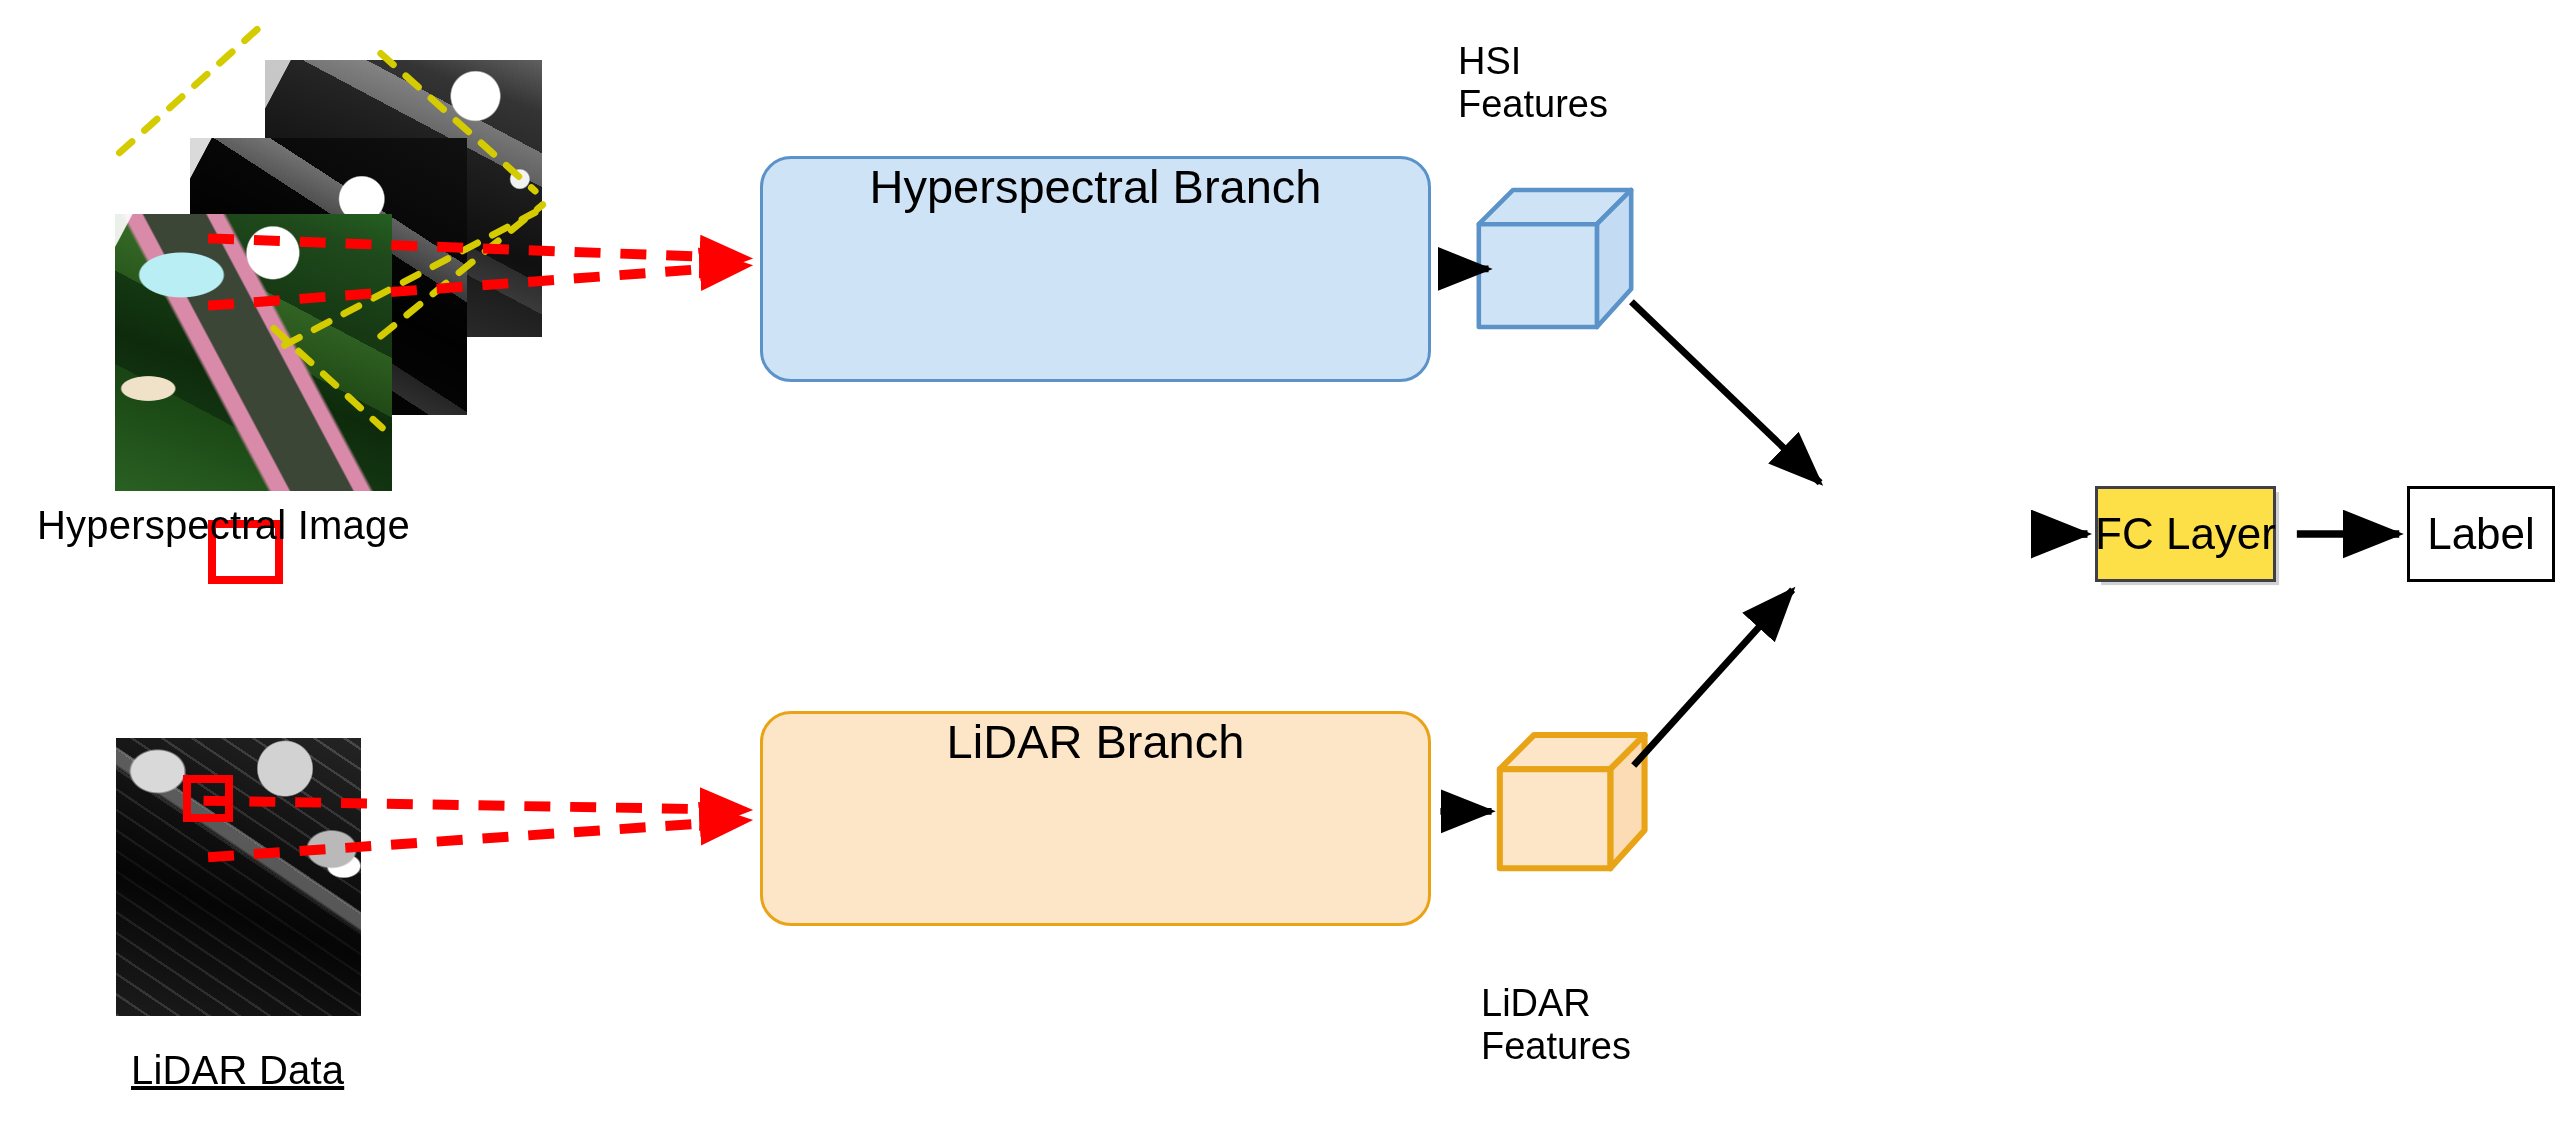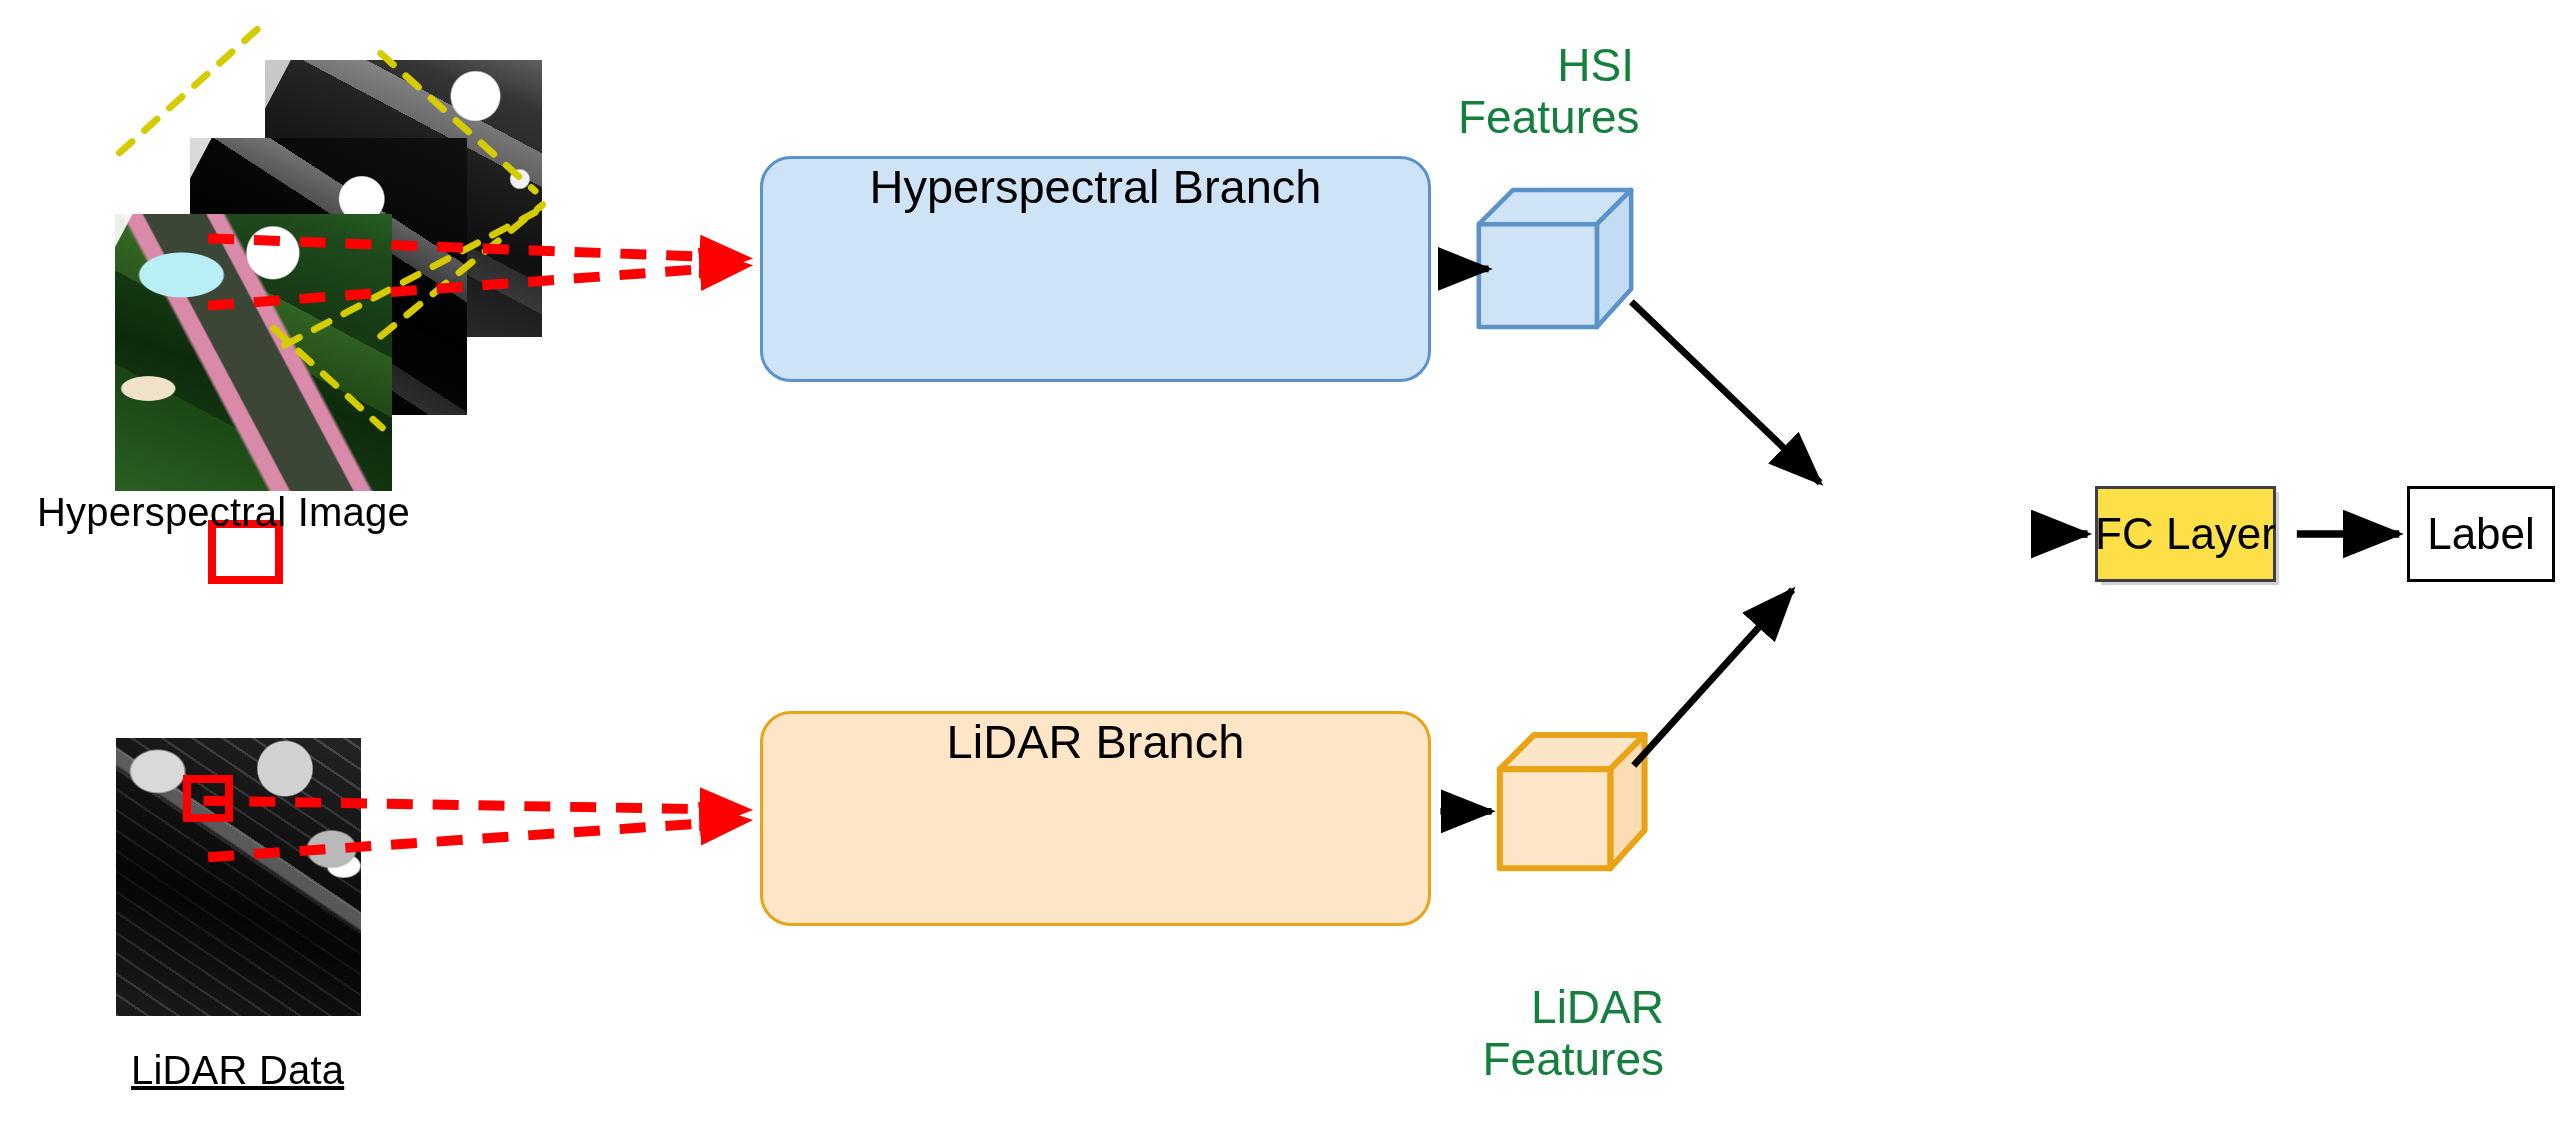--- a/index.html
+++ b/index.html
@@ -21,23 +21,23 @@
   .abs { position: absolute; }
 
   
   .caption {
     font-size: 40px;
     color: #000;
     white-space: nowrap;
     letter-spacing: 0.2px;
   }
   .feat-label {
-    font-size: 46px;
-    color: #15803d;
-    text-align: right;
+    font-size: 38px;
+    color: #000000;
+    text-align: left;
     line-height: 1.12;
     white-space: nowrap;
   }
 
   
   .hsi-stack { position: absolute; left: 115px; top: 13.8px; width: 489px; height: 466px; }
   .hsi-plane {
     position: absolute;
     background-repeat: no-repeat;
     background-size: 100% 100%;
@@ -170,21 +170,21 @@
 <div id="canvas">
 
   <div class="hsi-stack">
     <div class="hsi-plane plane-back"></div>
     <div class="hsi-plane plane-mid"></div>
     <div class="hsi-plane plane-front">
       <div class="red-box-hsi"></div>
     </div>
   </div>
 
-  <div class="abs caption" style="left:37px; top:490px;">Hyperspectral Image</div>
+  <div class="abs caption" style="left:37px; top:503px;">Hyperspectral Image</div>
 
   <div class="lidar-img">
     <div class="red-box-lidar"></div>
   </div>
 
   <div class="abs caption" style="left:131px; top:1048px;text-decoration:underline;">LiDAR Data</div>
 
   <div class="branch-box branch-hsi">
     <span>Hyperspectral Branch</span>
   </div>

